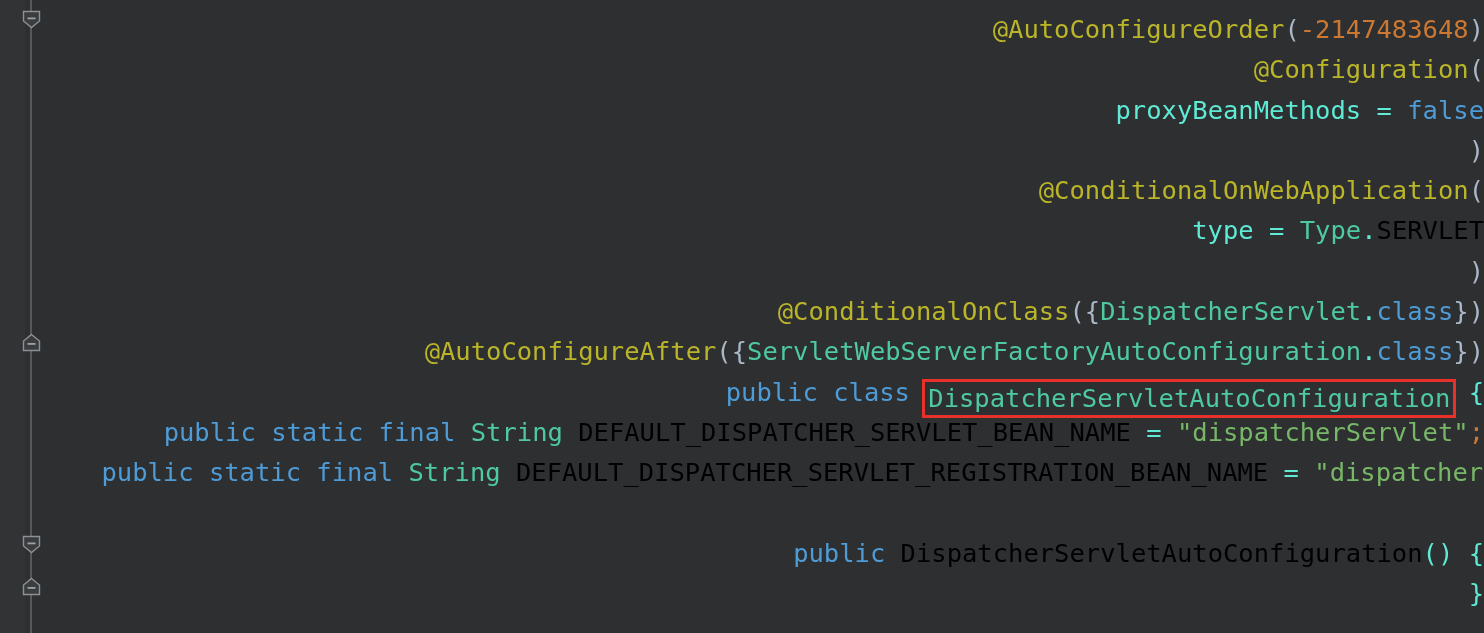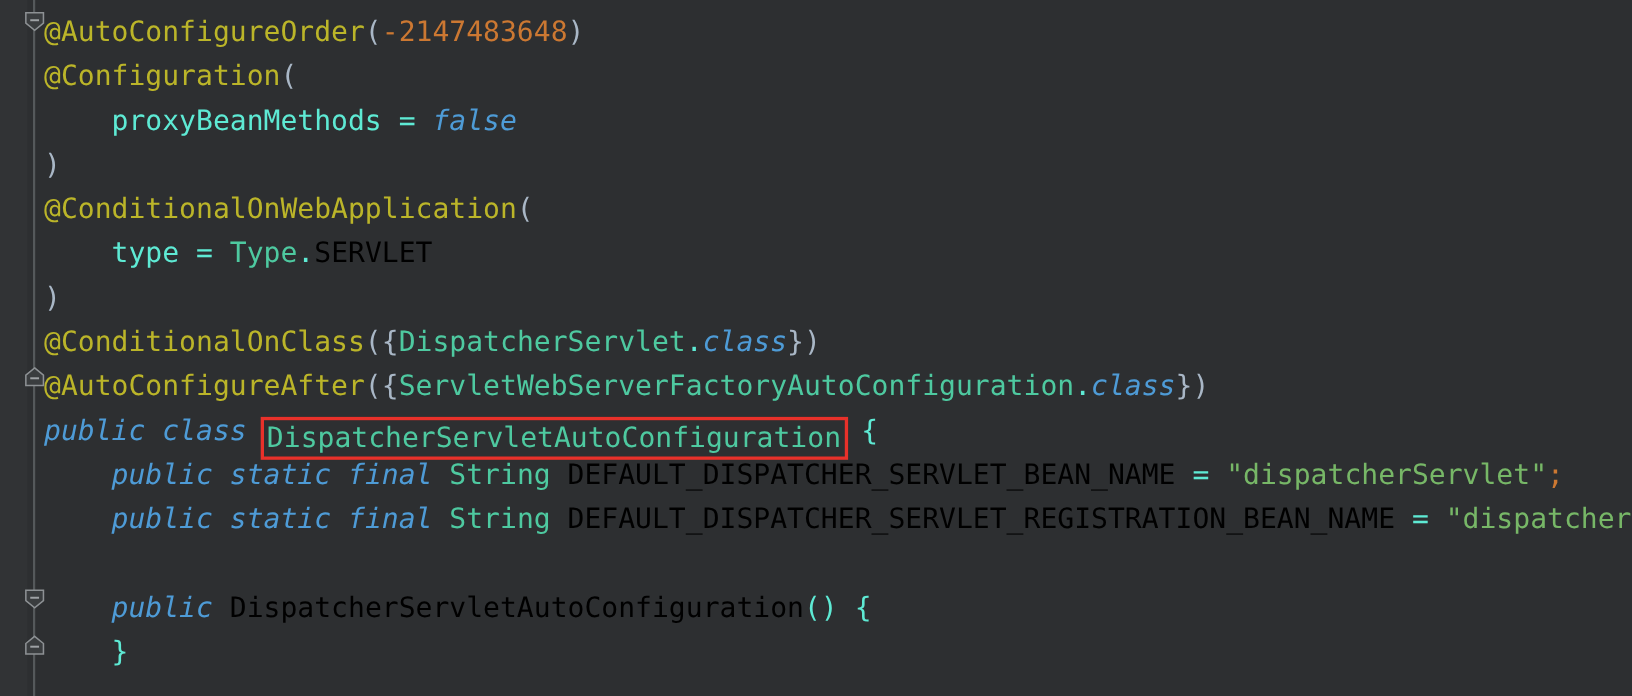--- a/index.html
+++ b/index.html
@@ -13,20 +13,21 @@
     overflow: hidden;
     font-family: "DejaVu Sans Mono", "Liberation Mono", monospace;
   }
 
   #editor-root {
     position: relative;
     width: 1484px;
     height: 633px;
     background: #2d2f31;
     overflow: hidden;
+    text-align: right;
   }
 
   
   #gutter {
     position: absolute;
     left: 0;
     top: 0;
     width: 25px;
     height: 633px;
     background: #313335;
@@ -68,21 +69,21 @@
   }
   .line {
     height: 40.3px;
     padding-left: 40px;
     white-space: pre;
     position: relative;
   }
 
   
   .tk-annotation { color: #bbb529; }
-  .tk-keyword    { color: #4e9bd6; font-style: italic; }
+  .tk-keyword    { color: #4e9bd6; }
   .tk-number     { color: #cc7832; }
   .tk-type       { color: #4ec9a0; }
   .tk-string     { color: #77b767; }
   .tk-plain      { color: #5eead4; }
   .tk-paren      { color: #a9b7c6; }
   .tk-classname  { color: #4ec9a0; }
 
   
   .hl-box {
     display: inline-block;

